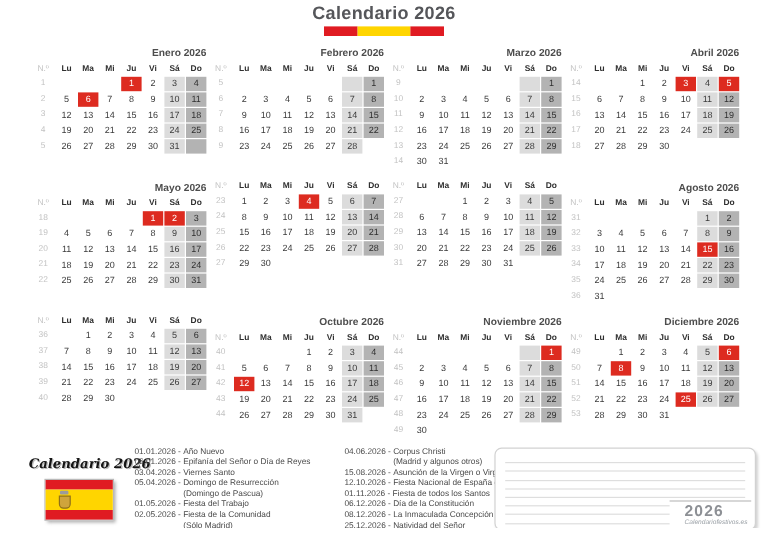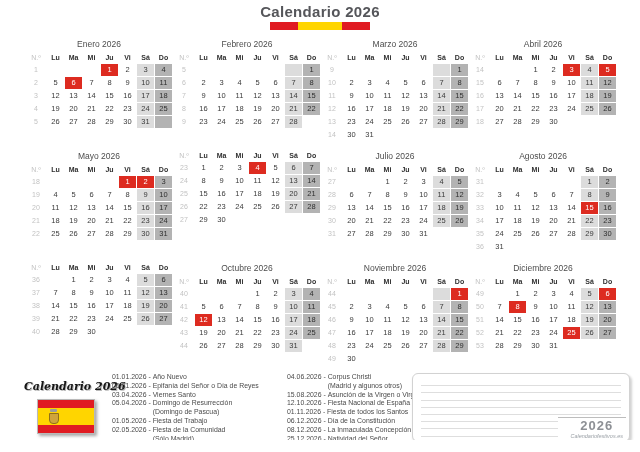--- a/index.html
+++ b/index.html
@@ -10,21 +10,21 @@
   .header{position:absolute;top:3px;left:0;width:640px;text-align:center;}
   .title{font-size:15px;font-weight:bold;color:#55565a;letter-spacing:.3px;}
   .flagbar{width:100px;height:8px;margin:2px auto 0;display:flex;}
   .flagbar .b-red{flex:1.1;}
   .flagbar .b-yellow{flex:1.7;}
 
   
   .months{position:absolute;left:26px;top:38px;display:grid;
           grid-template-columns:repeat(4,148px);grid-template-rows:repeat(3,112px);}
   .month{width:146px;}
-  .m-title{text-align:center;font-size:8.5px;font-weight:normal;color:#4d4d4d;
+  .m-title{text-align:right;font-size:8.5px;font-weight:bold;color:#4d4d4d;
            height:12px;line-height:12px;margin-bottom:2px;}
   .m-table{display:grid;grid-template-columns:20px repeat(7,17px);
            column-gap:1px;row-gap:1px;}
   .m-table .hc{font-size:7px;font-weight:bold;color:#2f2f2f;text-align:center;
                height:11px;line-height:11px;}
   .m-table .hc-n{color:#c2c2c2;font-weight:normal;}
   .wn{font-size:7px;color:#c2c2c2;text-align:center;height:12px;line-height:12px;}
   .cell{font-size:7.5px;color:#3a3a3a;text-align:center;height:12px;line-height:12px;}
   .cell.sa{background:#dcdcdc;}
   .cell.su{background:#b3b3b3;color:#2e2e2e;}
@@ -52,21 +52,21 @@
   .hlist-right{left:287px;width:200px;}
   .h-item{display:flex;}
   .h-date{white-space:pre;}
   .h-name{white-space:pre-line;}
 
   .notes{position:absolute;left:412px;top:5px;width:200px;height:58px;
          background:#fff;border:1px solid #d2d2d2;border-radius:6px;
          box-shadow:1.5px 2px 2.5px rgba(0,0,0,.18);padding:5px 8px 4px;}
   .note-line{height:6.2px;border-bottom:1px solid #dedede;}
   .yearblock{position:absolute;right:3px;bottom:2px;background:#fff;
-             padding:1px 3px 0 12px;text-align:center;border-top:1px solid #bdbdbd;}
+             padding:1px 3px 0 12px;text-align:left;border-top:1px solid #bdbdbd;}
   .year{font-size:13px;font-weight:bold;color:#8d9095;letter-spacing:1px;line-height:14px;}
   .site{font-size:5.5px;color:#9aa0a6;font-style:italic;line-height:6px;}
 </style>
 </head>
 <body>
 
 <div class="page">
 
   <div class="header">
     <div class="title">Calendario 2026</div>
@@ -397,21 +397,20 @@
           <div class="cell">29</div>
           <div class="cell">30</div>
           <div class="cell"></div>
           <div class="cell"></div>
           <div class="cell"></div>
           <div class="cell"></div>
           <div class="cell"></div>
         </div>
       </div>
       <div class="month">
-        <div class="m-title">Julio 2026</div>
         <div class="m-table">
           <div class="hc hc-n">N.º</div>
           <div class="hc">Lu</div>
           <div class="hc">Ma</div>
           <div class="hc">Mi</div>
           <div class="hc">Ju</div>
           <div class="hc">Vi</div>
           <div class="hc">Sá</div>
           <div class="hc">Do</div>
           <div class="wn">27</div>

